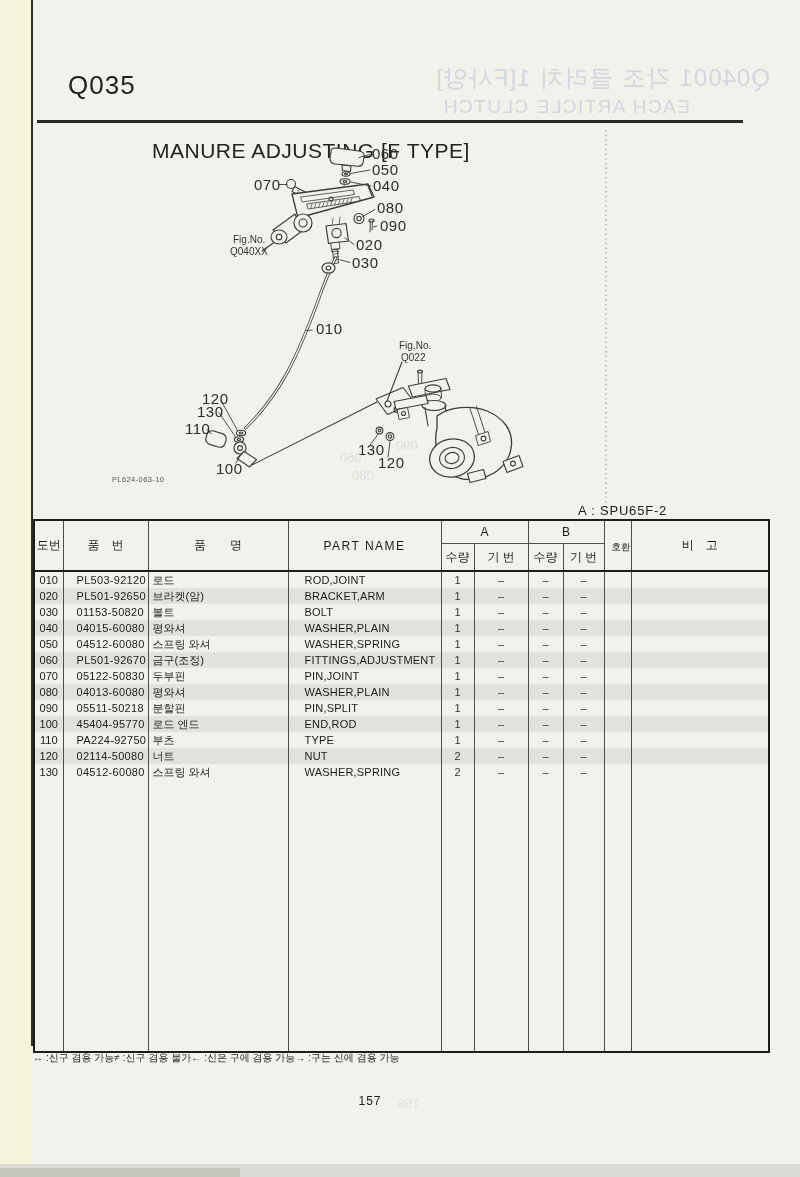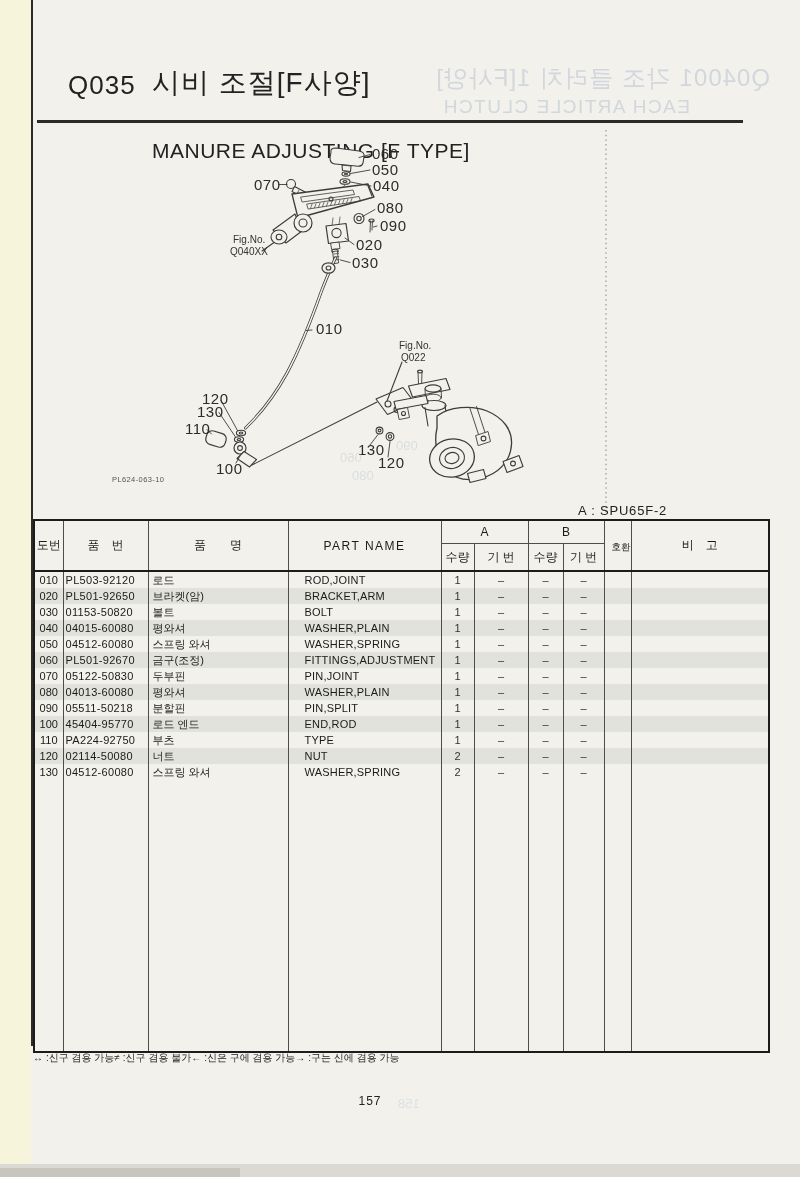--- a/index.html
+++ b/index.html
@@ -51,21 +51,21 @@
   .parts th { font-weight:normal; font-size:12px; text-align:center; }
   .parts tr.h1 th { height:22px; }
   .parts tr.h2 th { height:26px;font-family:Liberation Serif, serif; }
   .parts th.grp { border-bottom:1px solid #4d4d4d; }
   .parts th.hb { border-bottom:2px solid #1c1c1c; }
   .parts th.pn { letter-spacing:1.5px; }
   .parts th.compat span { display:inline-block; width:12px; word-break:break-all; line-height:1.25; font-size:9.5px; }
   .parts tbody td { height:16px; }
   .parts tbody tr.shade { background:#e2e2dc; }
   .parts td.col-no { text-align:center; }
-  .parts td.col-part_no { padding-left:2px; letter-spacing:.3px; }
+  .parts td.col-part_no { padding-left:13px; letter-spacing:.3px; }
   .parts td.col-name_ko { padding-left:4px; }
   .parts td.col-part_name { padding-left:16px; letter-spacing:.2px; }
   .parts td.col-qty_a, .parts td.col-serial_a, .parts td.col-qty_b,
   .parts td.col-serial_b, .parts td.col-compat { text-align:center; color:#333; }
   .parts tr.filler-row td { height:271px; background:#f2f1eb; }
 
   
   .legend {
     position:absolute; left:33px; top:1051px; width:735px;
     display:flex; justify-content:flex-start; padding-right:60px; box-sizing:border-box;
@@ -83,21 +83,20 @@
 <div class="page">
   <div class="left-margin-strip"></div>
   <div class="left-rule"></div>
 
   <div class="bleed-header">
     <div class="bleed-l1">Q04001 각조 클러치 1[F사양]</div>
     <div class="bleed-l2">EACH ARTICLE CLUTCH</div>
   </div>
 
   <div class="section-code">Q035</div>
-  <div class="title-ko">시비 조절[F사양]</div>
   <div class="title-en">MANURE ADJUSTING [F TYPE]</div>
   <div class="title-rule"></div>
 
   <svg class="diagram" width="800" height="530" viewBox="0 0 800 530" xmlns="http://www.w3.org/2000/svg">
 
     <line class="dot" x1="606" y1="130" x2="606" y2="513"></line>
 
     <g class="ln">
 
       <circle class="pf" cx="291" cy="184" r="4.5"></circle>

